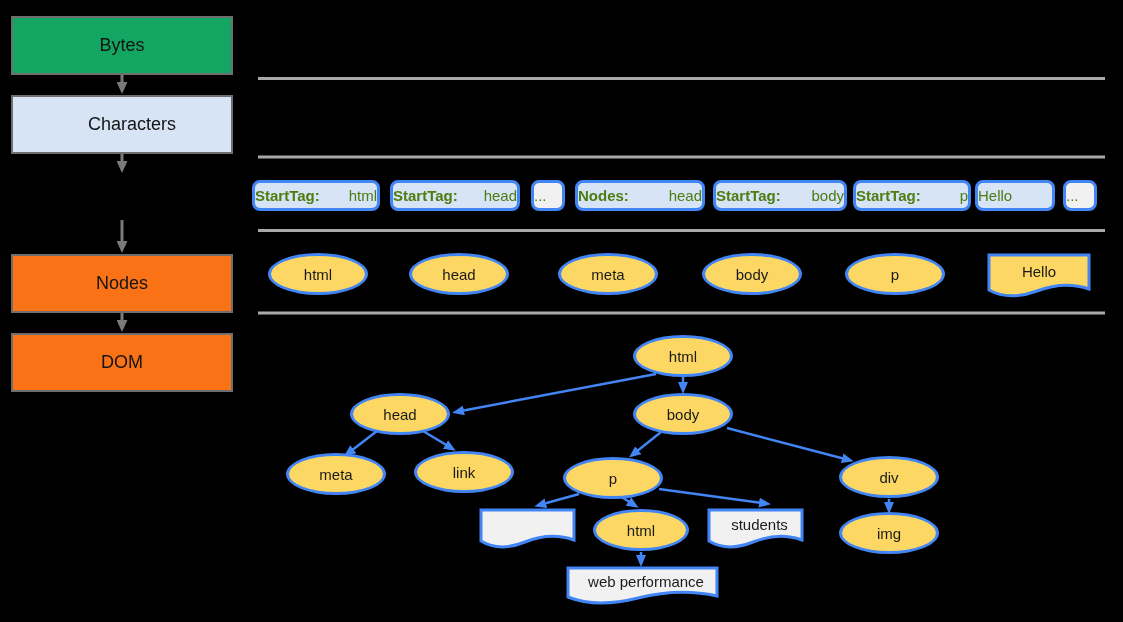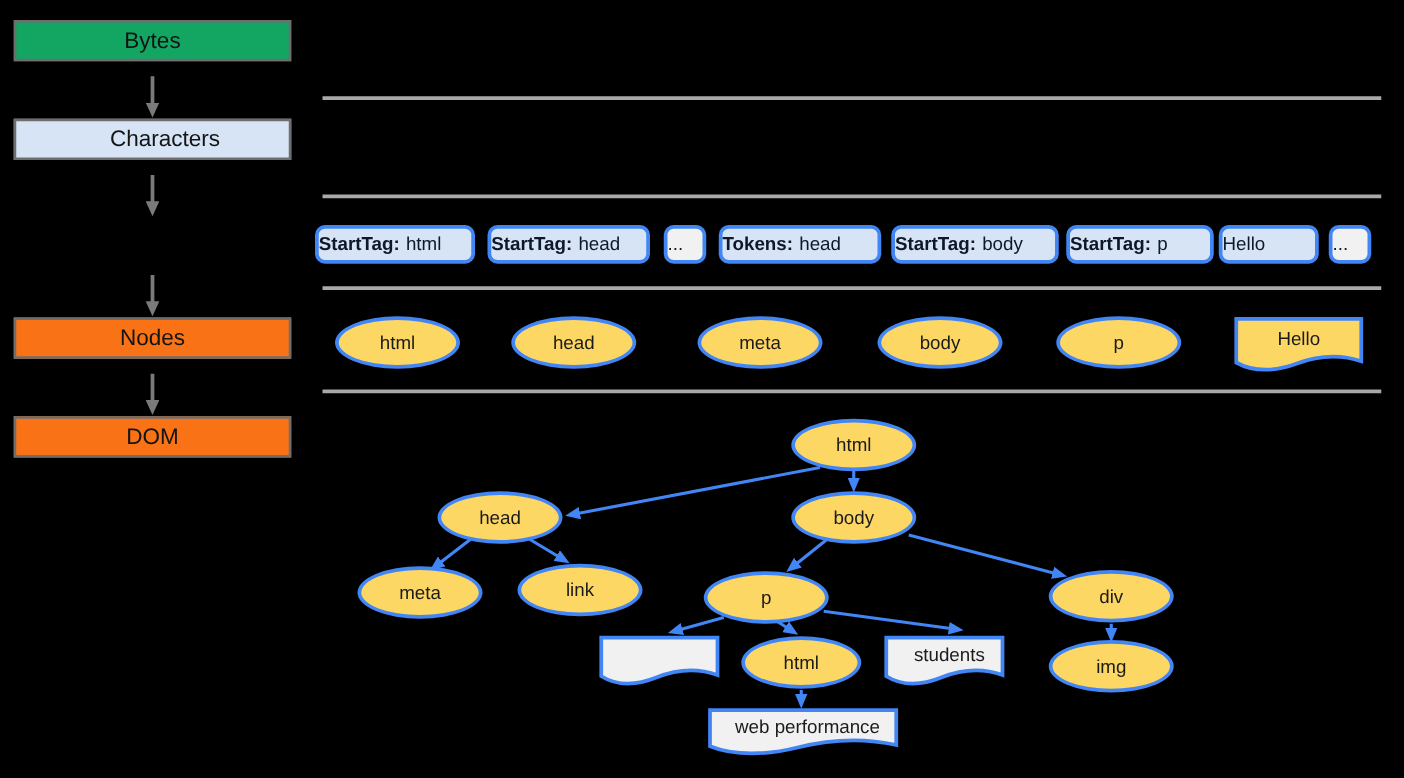--- a/index.html
+++ b/index.html
@@ -5,34 +5,34 @@
   html,body{margin:0;padding:0;background:#000;}
   .canvas{
     position:relative;width:1123px;height:622px;background:#000000;
     font-family:"Liberation Sans",sans-serif;overflow:hidden;
   }
   .canvas *{box-sizing:border-box;}
   .gfx{position:absolute;left:0;top:0;width:1123px;height:622px;overflow:visible;}
 
   
   .stage{
-    position:absolute;left:11px;width:222px;height:33px;
+    position:absolute;left:11px;width:222px;height:59px;
     border:2px solid #6E6E6E;display:flex;align-items:center;justify-content:center;
     font-size:18px;color:#141414;
   }
   .stage.green{background:#13A562;}
   .stage.blue{background:#D6E4F6;padding-left:20px;}
   .stage.yellow{background:#f97316;}
 
   
   .token{
     position:absolute;top:180px;height:31px;
     border:3px solid #4285F4;border-radius:8px;background:#D6E4F6;
-    display:flex;align-items:center;justify-content:flex-start;
-    font-size:15px;color:#0f172a;white-space:nowrap;
+    display:flex;align-items:center;justify-content:space-between;
+    font-size:15px;color:#4d7c0f;white-space:nowrap;
   }
   .token b{font-weight:bold;margin-right:5px;}
   .token.light{background:#F1F1F1;}
 
   
   .ellipse{
     position:absolute;width:100px;height:42px;
     border:3px solid #4285F4;border-radius:50%;background:#FDD763;
     display:flex;align-items:center;justify-content:center;
     font-size:15px;color:#1b1b1b;
@@ -105,21 +105,21 @@
       <span>html</span>
     </div>
   <div class="token" style="left:390px;width:130px">
       <b>StartTag:</b>
       <span>head</span>
     </div>
   <div class="token light" style="left:531px;width:34px">
       <span>...</span>
     </div>
   <div class="token" style="left:575px;width:130px">
-      <b>Tokens:</b>
+      <b>Nodes:</b>
       <span>head</span>
     </div>
   <div class="token" style="left:713px;width:134px">
       <b>StartTag:</b>
       <span>body</span>
     </div>
   <div class="token" style="left:853px;width:118px">
       <b>StartTag:</b>
       <span>p</span>
     </div>

